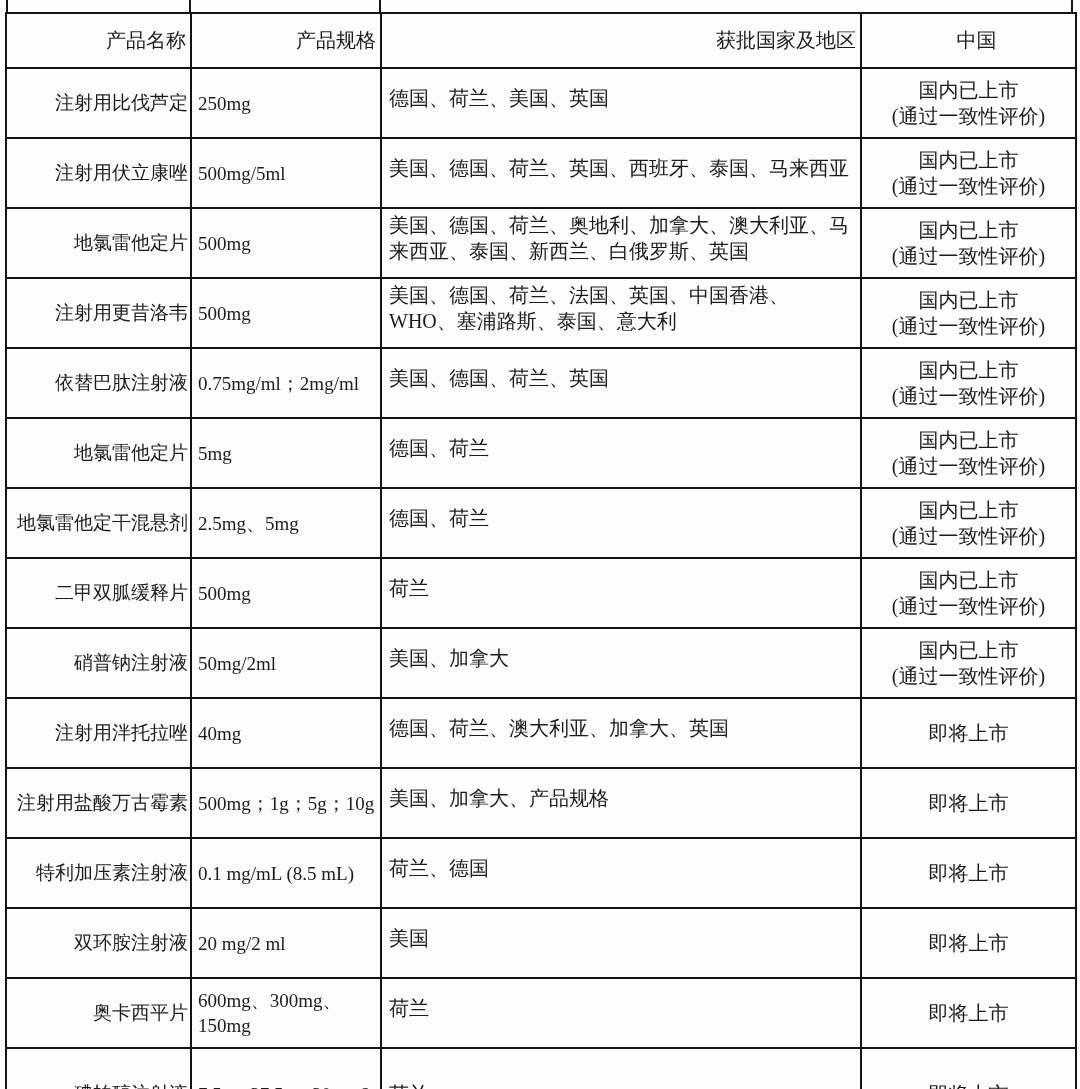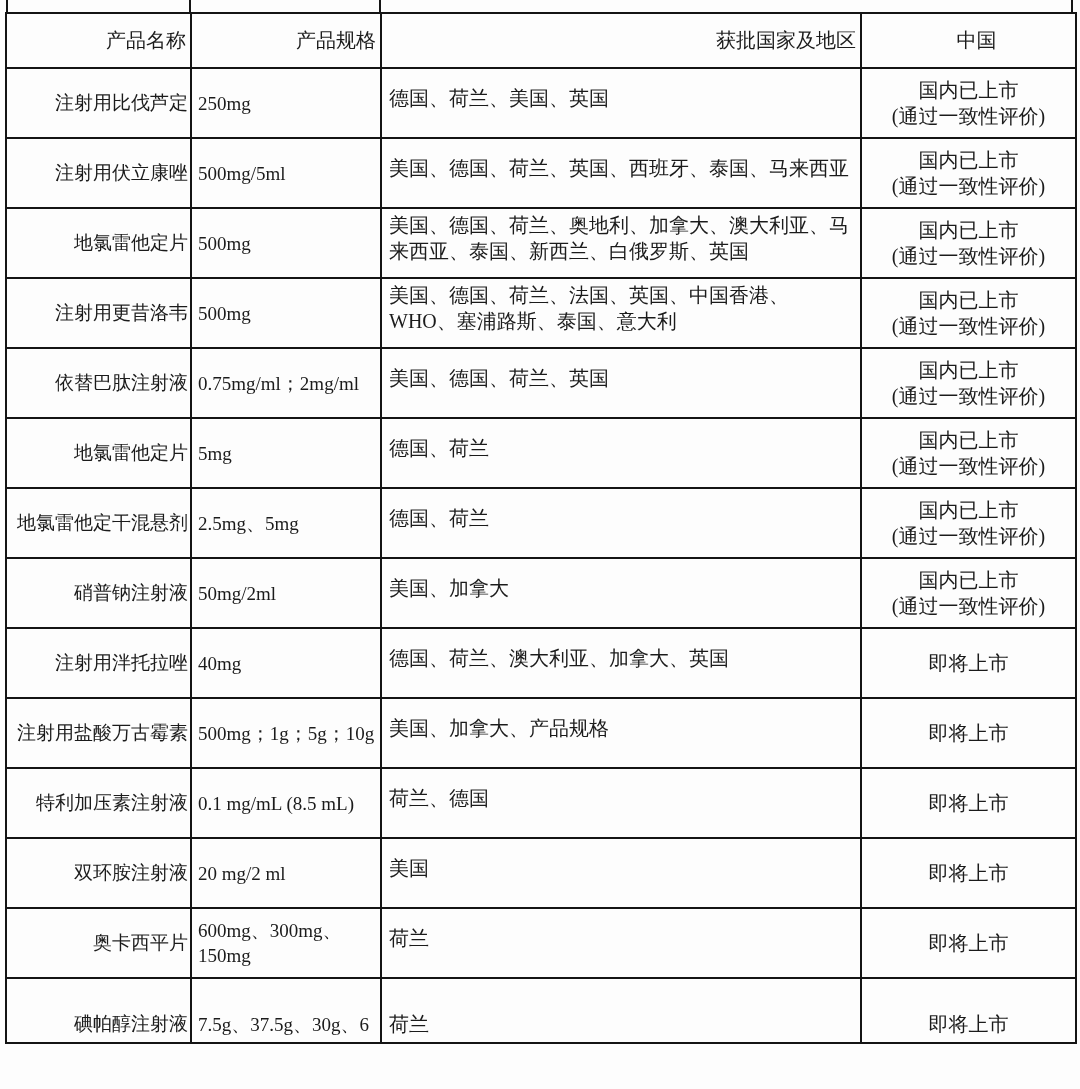--- a/index.html
+++ b/index.html
@@ -159,20 +159,27 @@
 (通过一致性评价)</td>
   </tr>
         <tr>
     <td class="c-name">地氯雷他定干混悬剂</td>
     <td class="c-spec">2.5mg、5mg</td>
     <td class="c-regions">德国、荷兰</td>
     <td class="c-china">国内已上市
 (通过一致性评价)</td>
   </tr>
         <tr>
+    <td class="c-name">二甲双胍缓释片</td>
+    <td class="c-spec">500mg</td>
+    <td class="c-regions">荷兰</td>
+    <td class="c-china">国内已上市
+(通过一致性评价)</td>
+  </tr>
+        <tr>
     <td class="c-name">硝普钠注射液</td>
     <td class="c-spec">50mg/2ml</td>
     <td class="c-regions">美国、加拿大</td>
     <td class="c-china">国内已上市
 (通过一致性评价)</td>
   </tr>
         <tr>
     <td class="c-name">注射用泮托拉唑</td>
     <td class="c-spec">40mg</td>
     <td class="c-regions">德国、荷兰、澳大利亚、加拿大、英国</td>

